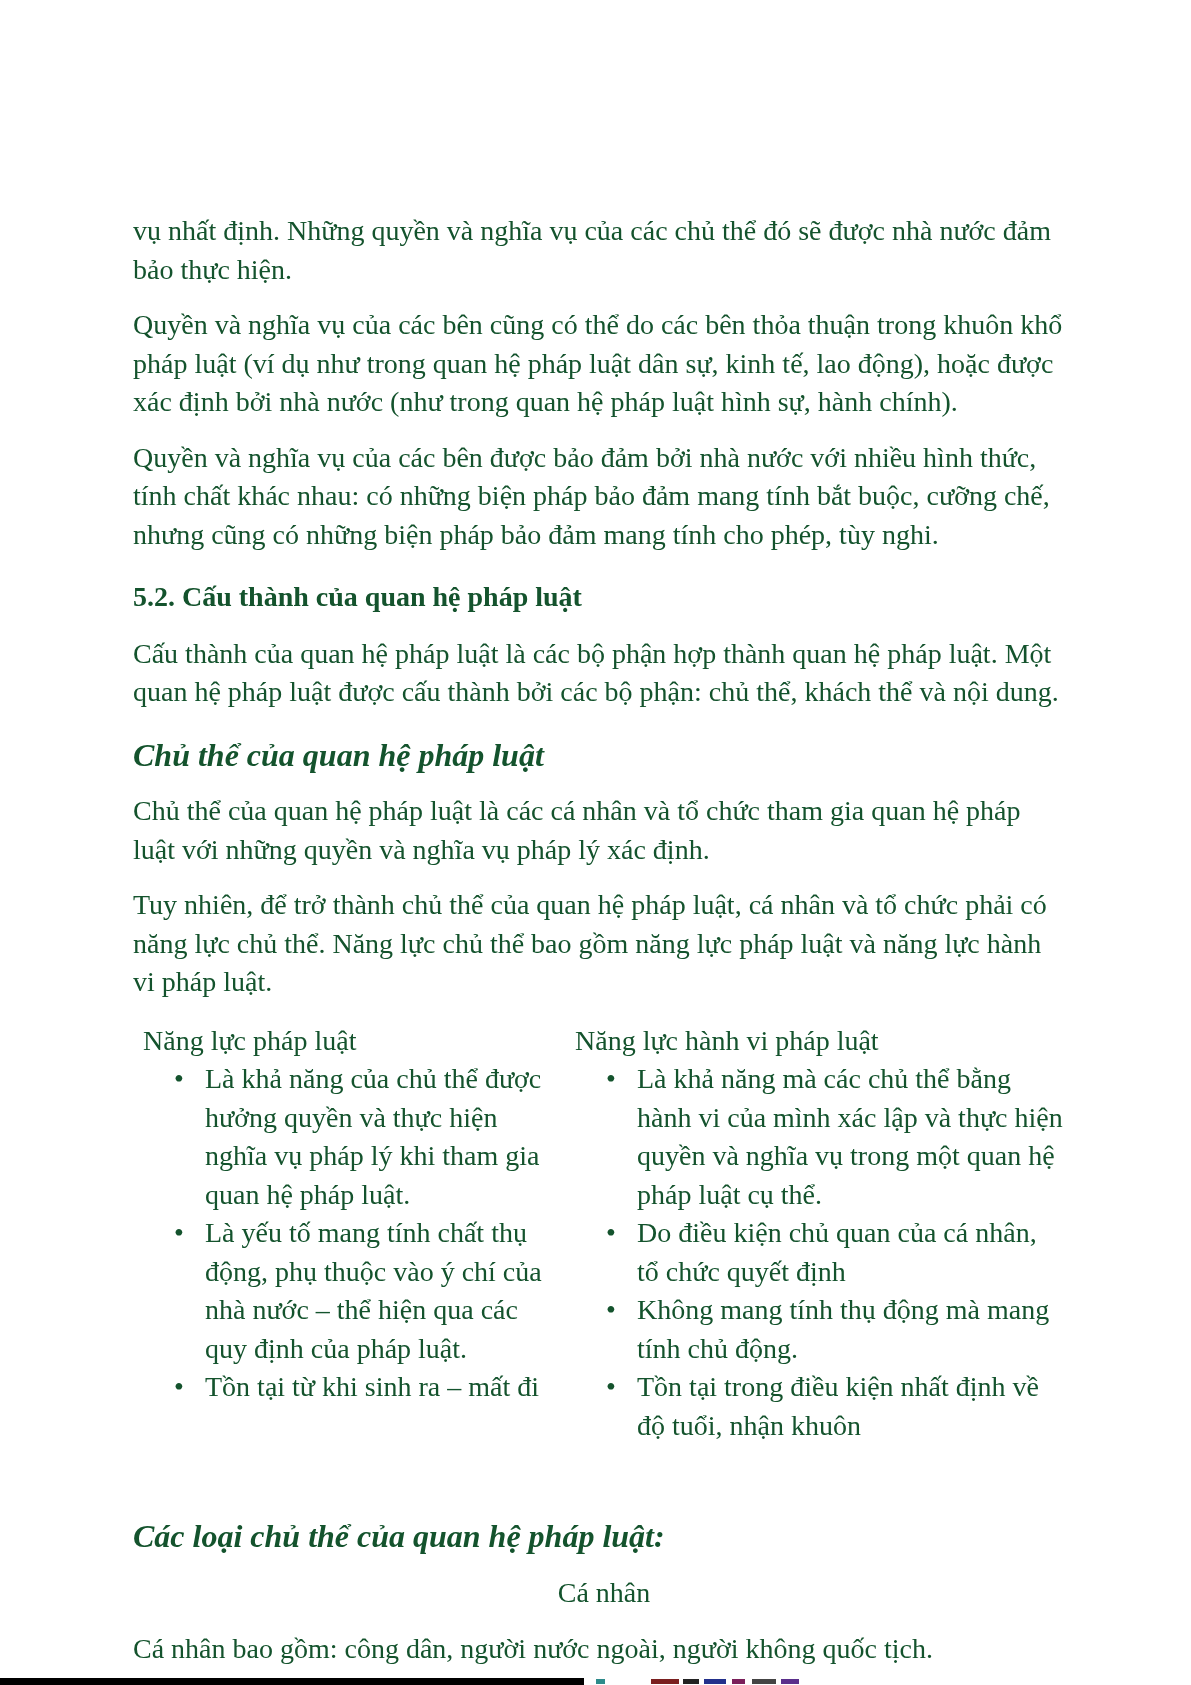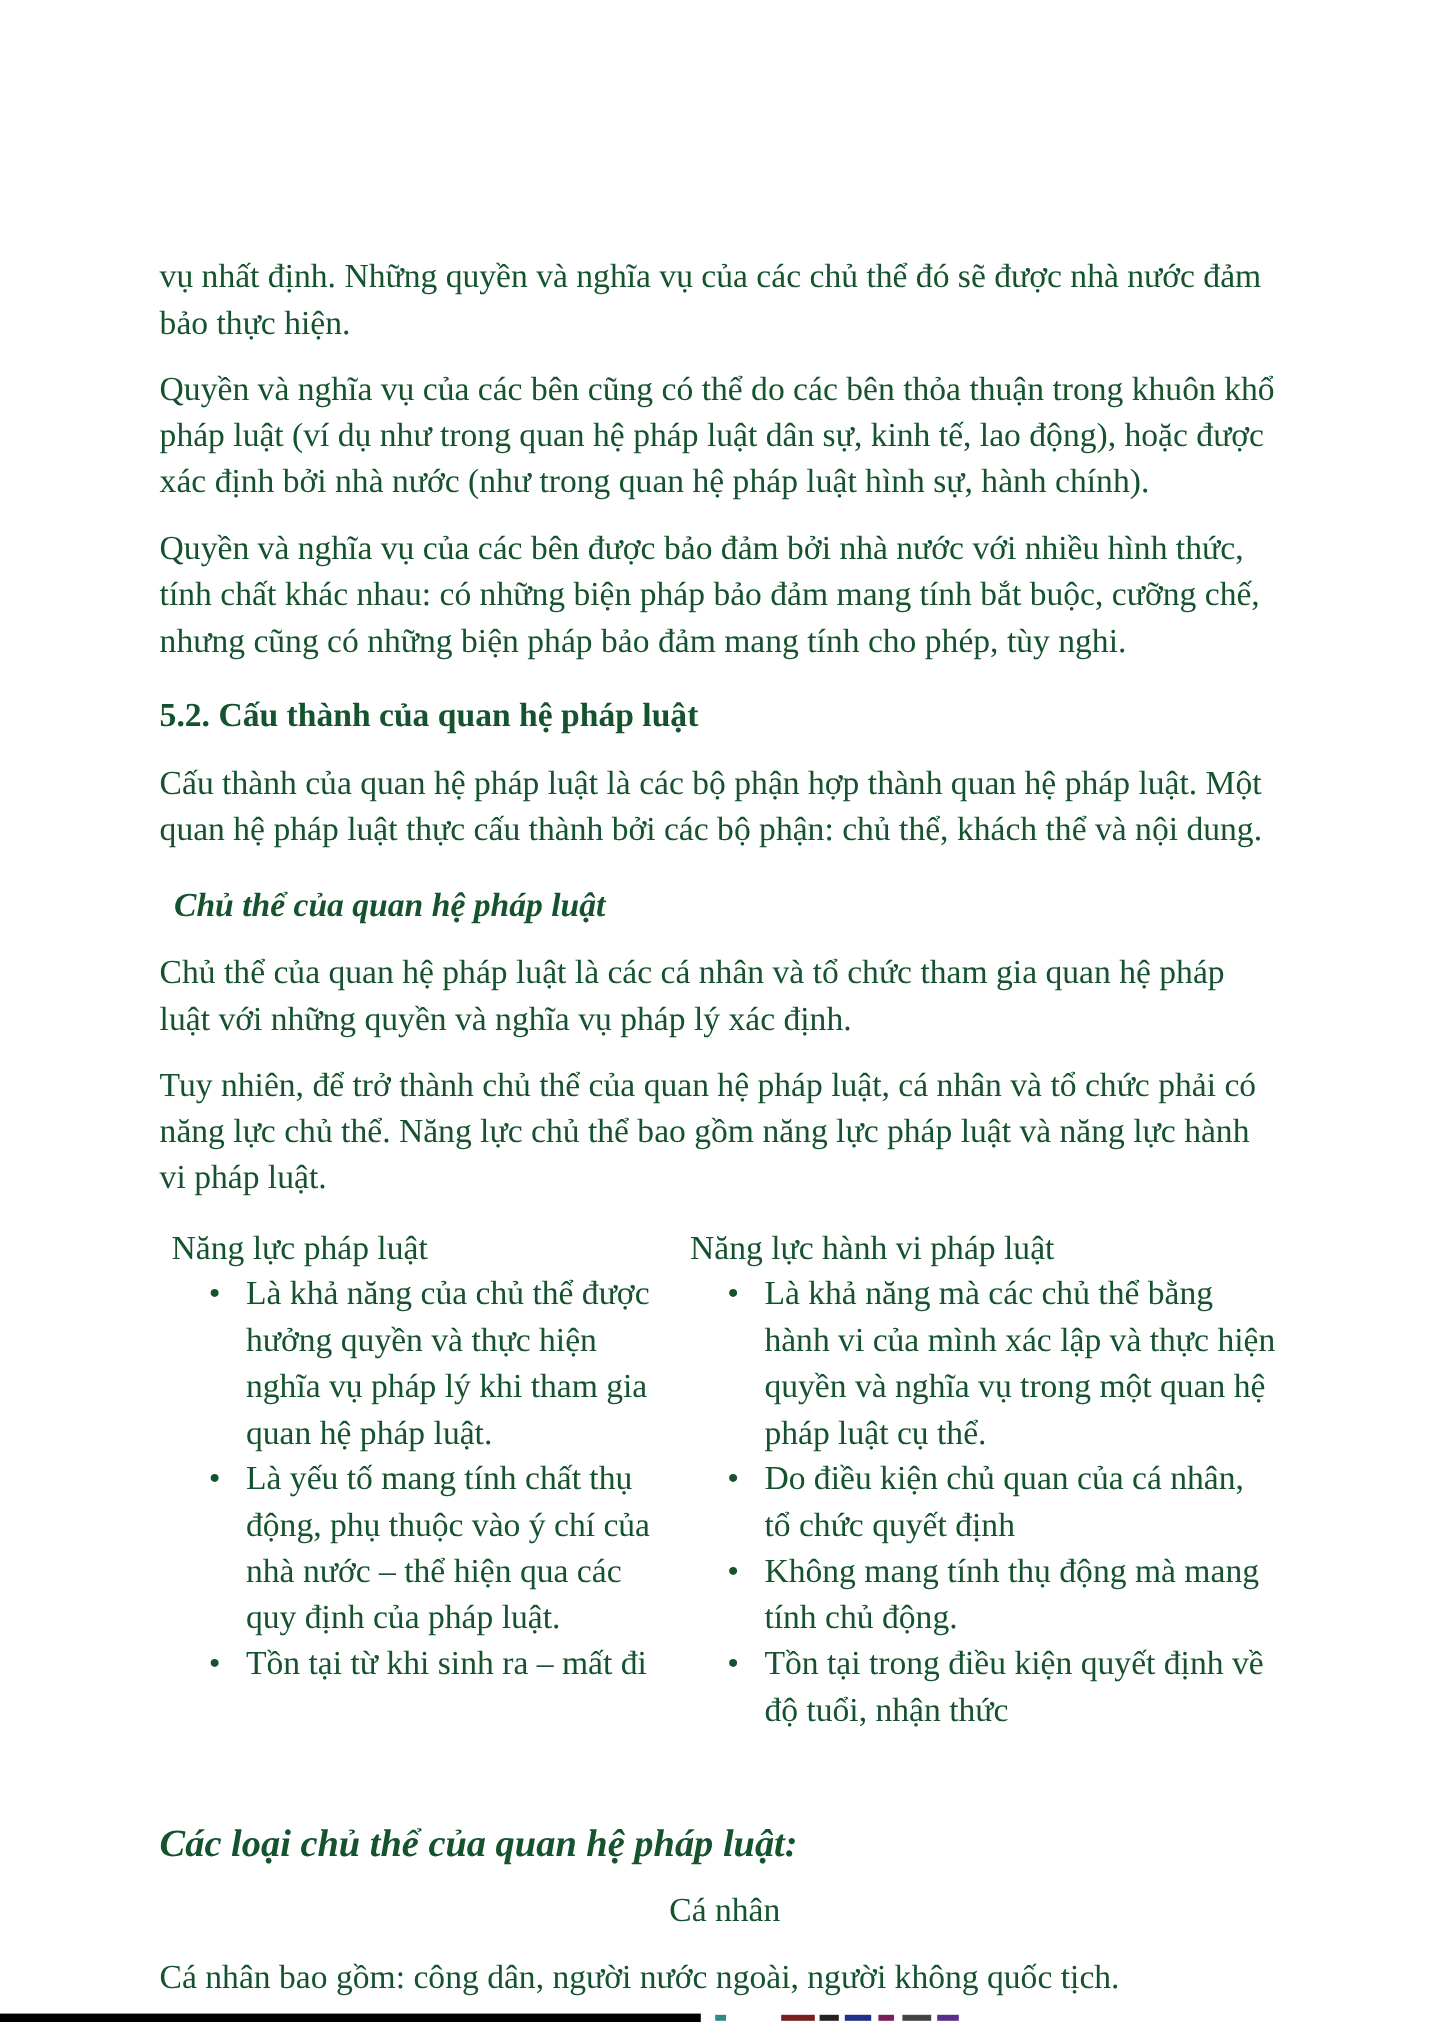--- a/index.html
+++ b/index.html
@@ -87,44 +87,44 @@
   <div class="content">
 
     <p class="para">vụ nhất định. Những quyền và nghĩa vụ của các chủ thể đó sẽ được nhà nước đảm bảo thực hiện.</p>
 
     <p class="para">Quyền và nghĩa vụ của các bên cũng có thể do các bên thỏa thuận trong khuôn khổ pháp luật (ví dụ như trong quan hệ pháp luật dân sự, kinh tế, lao động), hoặc được xác định bởi nhà nước (như trong quan hệ pháp luật hình sự, hành chính).</p>
 
     <p class="para">Quyền và nghĩa vụ của các bên được bảo đảm bởi nhà nước với nhiều hình thức, tính chất khác nhau: có những biện pháp bảo đảm mang tính bắt buộc, cưỡng chế, nhưng cũng có những biện pháp bảo đảm mang tính cho phép, tùy nghi.</p>
 
     <h2 class="heading-bold" style="font-size:28px;">5.2. Cấu thành của quan hệ pháp luật</h2>
 
-    <p class="para">Cấu thành của quan hệ pháp luật là các bộ phận hợp thành quan hệ pháp luật. Một quan hệ pháp luật thực cấu thành bởi các bộ phận: chủ thể, khách thể và nội dung.</p>
+    <p class="para">Cấu thành của quan hệ pháp luật là các bộ phận hợp thành quan hệ pháp luật. Một quan hệ pháp luật được cấu thành bởi các bộ phận: chủ thể, khách thể và nội dung.</p>
 
-    <h3 class="heading-bold-italic" style="font-size:28px;margin-left:12px;">Chủ thể của quan hệ pháp luật</h3>
+    <h3 class="heading-bold-italic" style="font-size:32px;">Chủ thể của quan hệ pháp luật</h3>
 
     <p class="para">Chủ thể của quan hệ pháp luật là các cá nhân và tổ chức tham gia quan hệ pháp luật với những quyền và nghĩa vụ pháp lý xác định.</p>
 
     <p class="para">Tuy nhiên, để trở thành chủ thể của quan hệ pháp luật, cá nhân và tổ chức phải có năng lực chủ thể. Năng lực chủ thể bao gồm năng lực pháp luật và năng lực hành vi pháp luật.</p>
 
     <div class="columns">
       <div class="col-left">
         <div class="col-header">Năng lực pháp luật</div>
         <ul class="bullets">
           <li>Là khả năng của chủ thể được hưởng quyền và thực hiện nghĩa vụ pháp lý khi tham gia quan hệ pháp luật.</li>
           <li>Là yếu tố mang tính chất thụ động, phụ thuộc vào ý chí của nhà nước – thể hiện qua các quy định của pháp luật.</li>
           <li>Tồn tại từ khi sinh ra – mất đi</li>
         </ul>
       </div>
       <div class="col-right">
         <div class="col-header">Năng lực hành vi pháp luật</div>
         <ul class="bullets">
           <li>Là khả năng mà các chủ thể bằng hành vi của mình xác lập và thực hiện quyền và nghĩa vụ trong một quan hệ pháp luật cụ thể.</li>
           <li>Do điều kiện chủ quan của cá nhân, tổ chức quyết định</li>
           <li>Không mang tính thụ động mà mang tính chủ động.</li>
-          <li>Tồn tại trong điều kiện quyết định về độ tuổi, nhận thức</li>
+          <li>Tồn tại trong điều kiện nhất định về độ tuổi, nhận khuôn</li>
         </ul>
       </div>
     </div>
 
     <h3 class="heading-bold-italic spacer-heading" style="font-size:32px;">Các loại chủ thể của quan hệ pháp luật:</h3>
 
     <p class="subhead-italic">Cá nhân</p>
 
     <p class="para">Cá nhân bao gồm: công dân, người nước ngoài, người không quốc tịch.</p>
 

